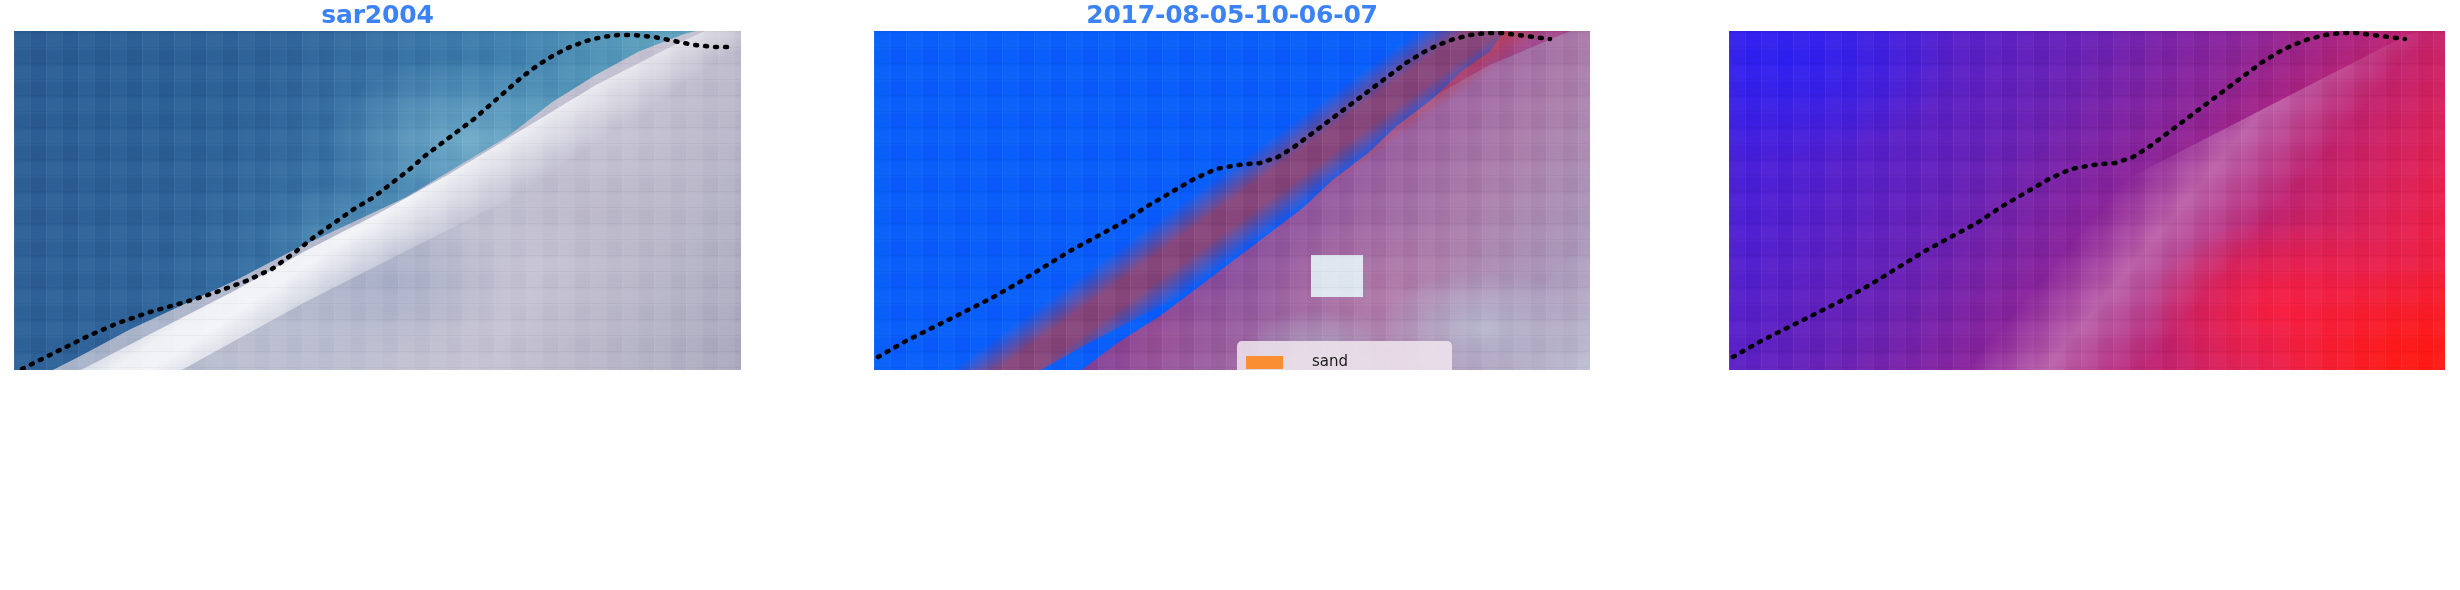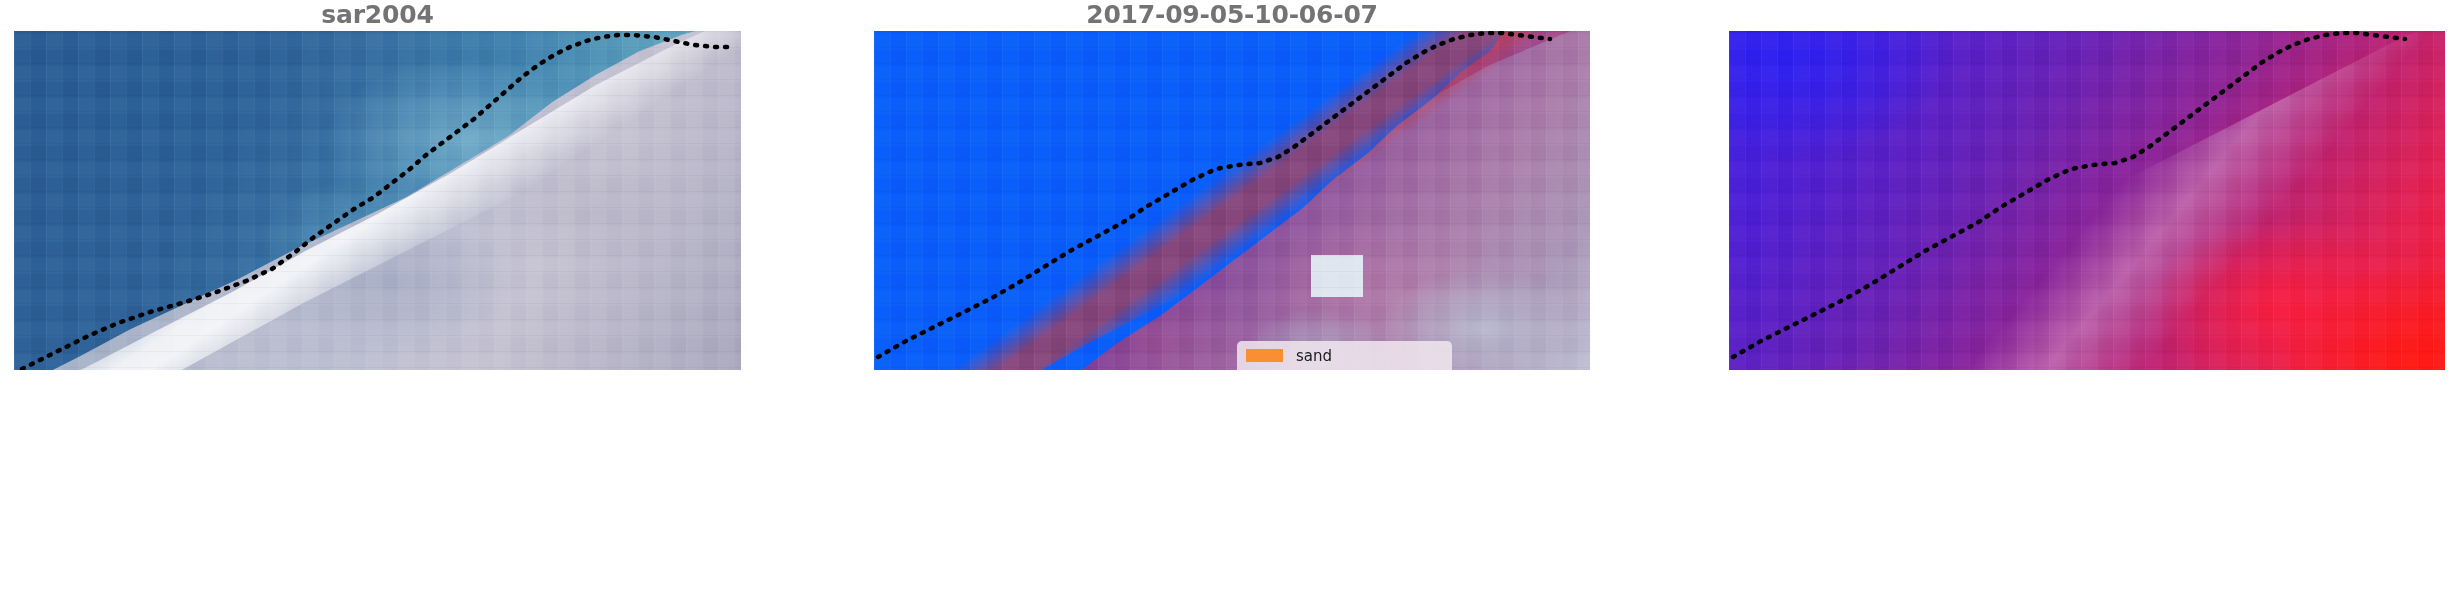--- a/index.html
+++ b/index.html
@@ -28,21 +28,21 @@
     position: absolute;
     top: 0px;
     left: 0;
     width: 100%;
     height: 31px;
     line-height: 30px;
     text-align: center;
     font-family: "DejaVu Sans", sans-serif;
     font-weight: bold;
     font-size: 25px;
-    color: #737373;
+    color: #3b82f6;
     letter-spacing: -0.2px;
     white-space: nowrap;
   }
   .axes {
     position: absolute;
     top: 31px;
     left: 0;
     overflow: hidden;
     background: #ffffff;
   }
@@ -180,22 +180,23 @@
     top: 310px;
     width: 215px;
     background: rgba(240,230,238,0.86);
     border-radius: 5px;
     padding: 8px 9px 8px 9px;
     box-sizing: border-box;
     z-index: 20;
   }
   .legend-row {
     display: flex;
-    align-items: flex-start;
+    align-items: flex-end;
     height: 20px;
+    gap: 16px;
   }
   .legend-swatch {
     width: 37px;
     height: 13px;
     margin-right: 13px;
     flex: 0 0 auto;
     box-sizing: border-box;
   }
   .legend-label {
     font-family: "DejaVu Sans", sans-serif;
@@ -220,21 +221,21 @@
       <div class="layer pixelgrid"></div>
       <div class="shoreline">
         <svg viewBox="0 0 727 339" preserveAspectRatio="none" aria-hidden="true">
           <polyline points="8,338 40,322 72,306 104,292 136,281 168,272 200,262 232,250 258,238 280,222 300,206 320,192 340,178 360,166 378,152 396,138 412,124 428,112 444,100 460,88 476,74 492,60 508,46 524,34 540,24 556,16 572,10 588,6 604,4 620,4 640,6 660,10 680,14 700,16 720,16" fill="none" stroke="#000000" stroke-width="4.5" stroke-linecap="round" stroke-dasharray="2 8"></polyline>
         </svg>
       </div>
     </div>
   </div>
 
   <div class="panel" id="panel-2">
-    <div class="panel-title">2017-09-05-10-06-07</div>
+    <div class="panel-title">2017-08-05-10-06-07</div>
     <div class="axes" id="axes-2">
       <div class="layer p2-base"></div>
       <div class="layer p2-land-img"></div>
       <div class="layer p2-water"></div>
       <div class="p2-whitewater"></div>
       <div class="layer p2-buffer"></div>
       <div class="layer p2-steps"></div>
       <div class="layer pixelgrid"></div>
       <div class="shoreline">
         <svg viewBox="0 0 716 339" preserveAspectRatio="none" aria-hidden="true">

